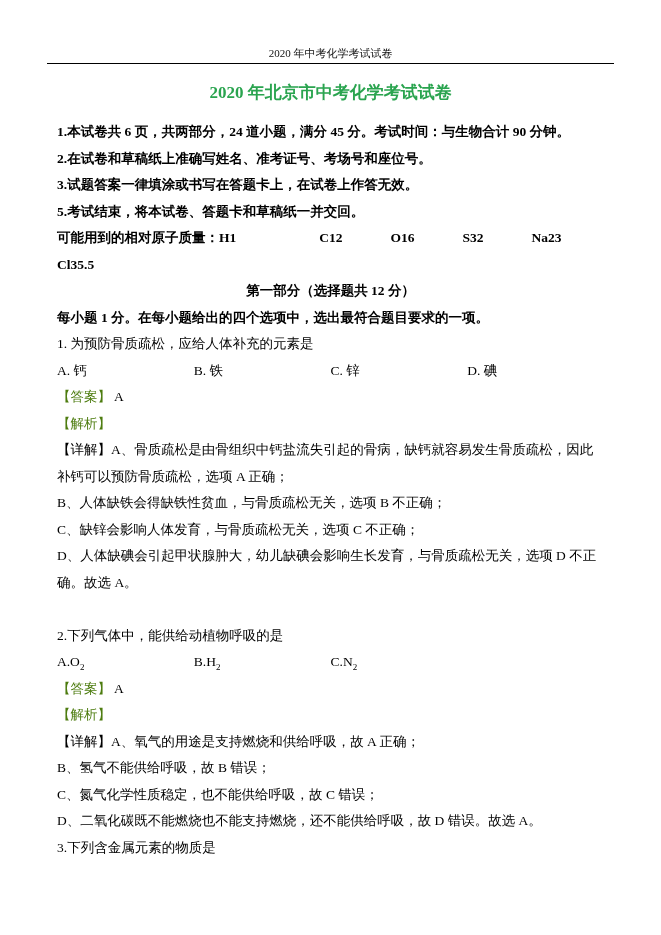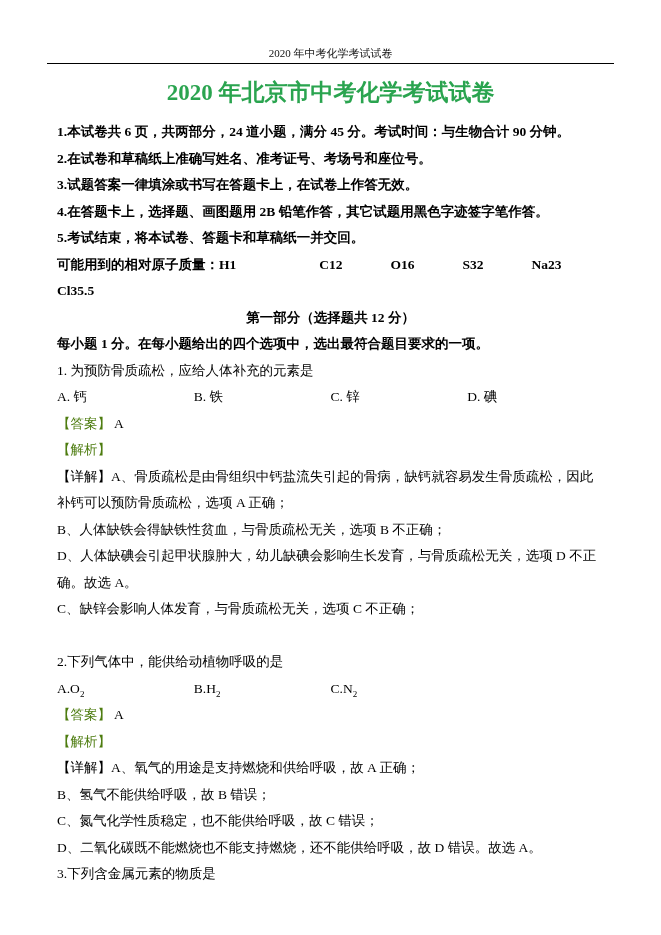--- a/index.html
+++ b/index.html
@@ -27,21 +27,21 @@
     color: #111111;
   }
   .header-rule {
     margin: 3px 47px 0 47px;
     border-top: 1.8px solid #000000;
     height: 0;
   }
   .doc-title {
     margin: 17px 0 0 0;
     text-align: center;
-    font-size: 23px;
+    font-size: 17px;
     line-height: 24px;
     font-weight: bold;
     color: #2aa44f;
   }
   .content {
     margin: 14px 57px 0 57px;
     font-size: 13.5px;
     line-height: 26.5px;
   }
   .content p {
@@ -78,42 +78,41 @@
   <div class="running-header-text">2020 年中考化学考试试卷</div>
   <div class="header-rule"></div>
 
   <h1 class="doc-title">2020 年北京市中考化学考试试卷</h1>
 
   <div class="content">
 
     <p class="bold">1.本试卷共 6 页，共两部分，24 道小题，满分 45 分。考试时间：与生物合计 90 分钟。</p>
     <p class="bold">2.在试卷和草稿纸上准确写姓名、准考证号、考场号和座位号。</p>
     <p class="bold">3.试题答案一律填涂或书写在答题卡上，在试卷上作答无效。</p>
-    <p class="bold">4.在答题卡上，选择题、画图题用 2B 铅笔作答，其它试题用黑色字迹签字笔作答。</p>
     <p class="bold">5.考试结束，将本试卷、答题卡和草稿纸一并交回。</p>
 
     <p class="bold"><span>可能用到的相对原子质量：</span><span class="am-item">H1</span><span class="am-item am-gap-wide">C12</span><span class="am-item am-gap">O16</span><span class="am-item am-gap">S32</span><span class="am-item am-gap">Na23</span></p>
     <p class="bold">Cl35.5</p>
 
     <p class="bold center">第一部分（选择题共 12 分）</p>
     <p class="bold">每小题 1 分。在每小题给出的四个选项中，选出最符合题目要求的一项。</p>
 
     <p>1. 为预防骨质疏松，应给人体补充的元素是</p>
     <div class="options">
       <span class="opt"><span>A. 钙</span><sub class="subs"></sub></span>
       <span class="opt"><span>B. 铁</span><sub class="subs"></sub></span>
       <span class="opt"><span>C. 锌</span><sub class="subs"></sub></span>
       <span class="opt"><span>D. 碘</span><sub class="subs"></sub></span>
     </div>
     <p><span class="blue">【答案】</span><span class="answer-value">A</span></p>
     <p class="blue">【解析】</p>
     <p>【详解】A、骨质疏松是由骨组织中钙盐流失引起的骨病，缺钙就容易发生骨质疏松，因此补钙可以预防骨质疏松，选项 A 正确；</p>
     <p>B、人体缺铁会得缺铁性贫血，与骨质疏松无关，选项 B 不正确；</p>
+    <p>C、缺锌会影响人体发育，与骨质疏松无关，选项 C 不正确；</p>
     <p>D、人体缺碘会引起甲状腺肿大，幼儿缺碘会影响生长发育，与骨质疏松无关，选项 D 不正确。故选 A。</p>
-    <p>C、缺锌会影响人体发育，与骨质疏松无关，选项 C 不正确；</p>
 
     <div class="spacer"></div>
 
     <p>2.下列气体中，能供给动植物呼吸的是</p>
     <div class="options">
       <span class="opt"><span>A.O</span><sub class="subs">2</sub></span>
       <span class="opt"><span>B.H</span><sub class="subs">2</sub></span>
       <span class="opt"><span>C.N</span><sub class="subs">2</sub></span>
     </div>
     <p><span class="blue">【答案】</span><span class="answer-value">A</span></p>

